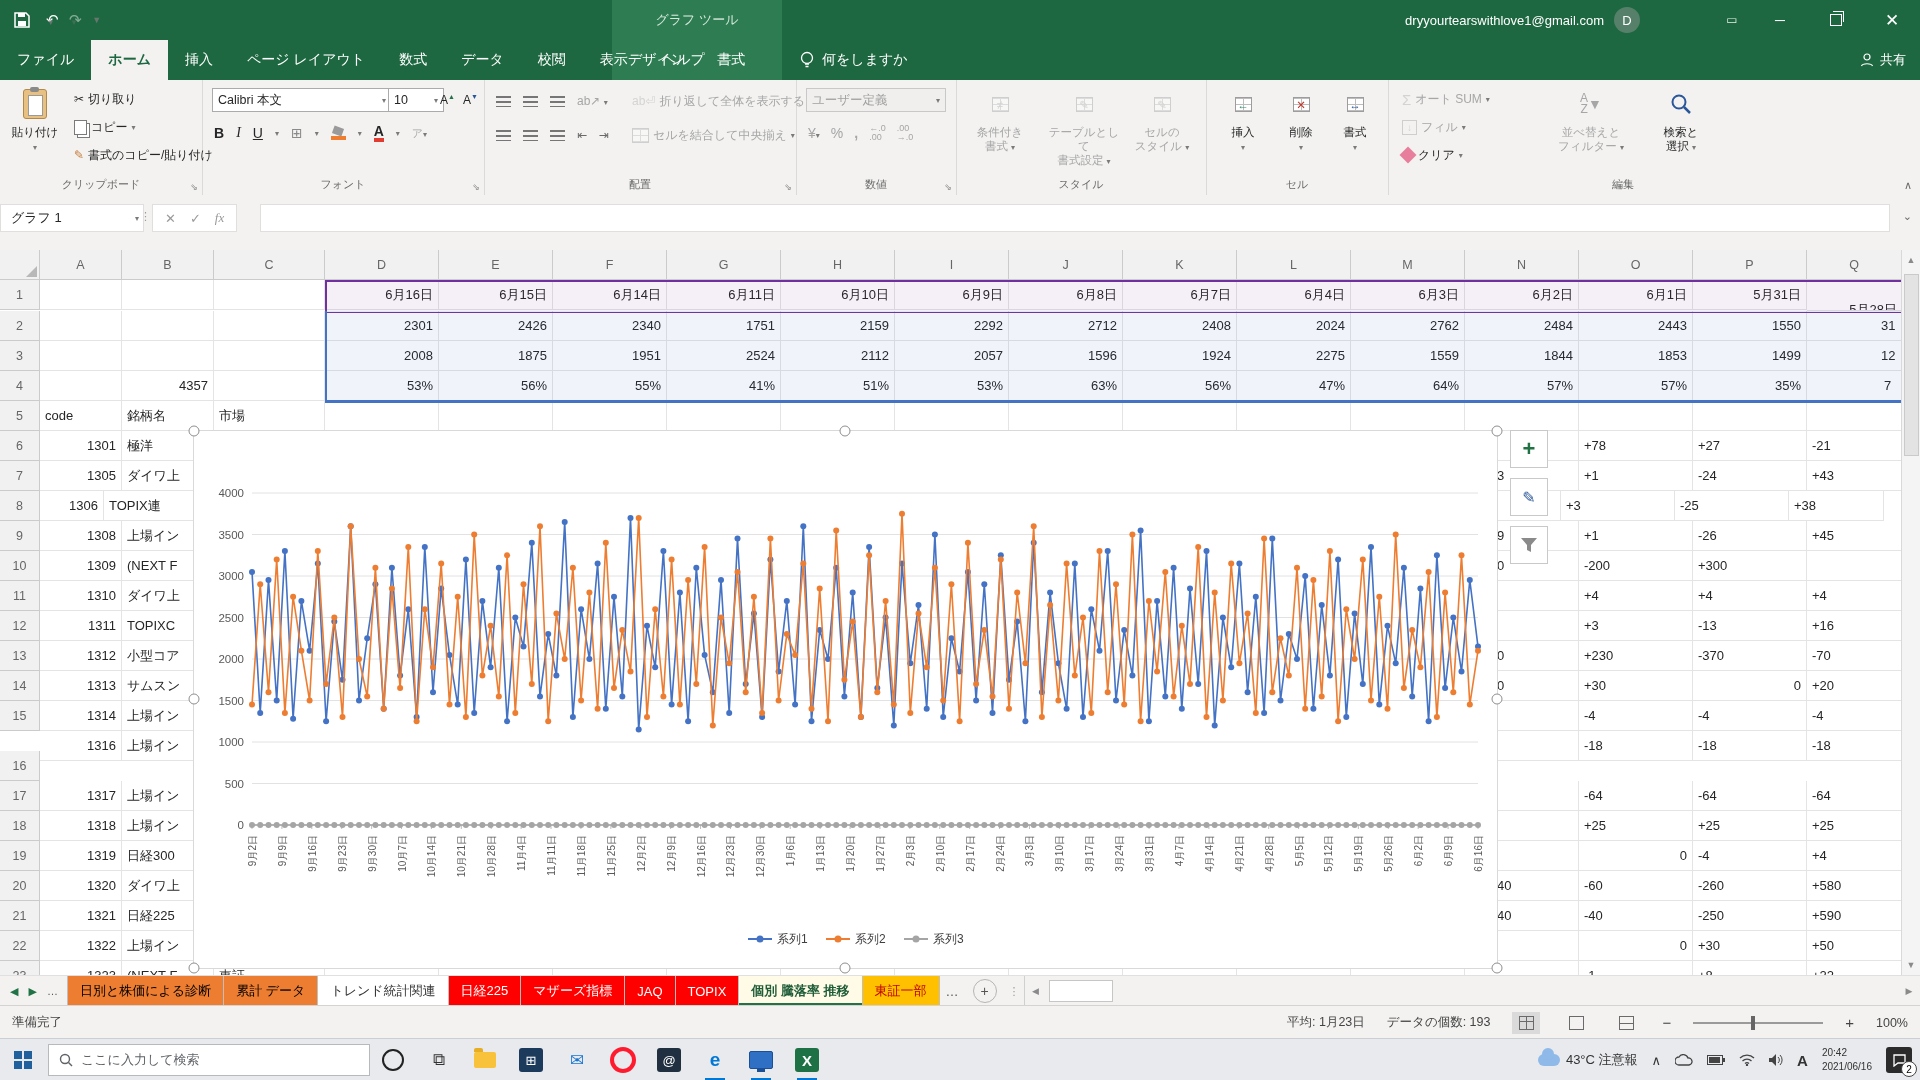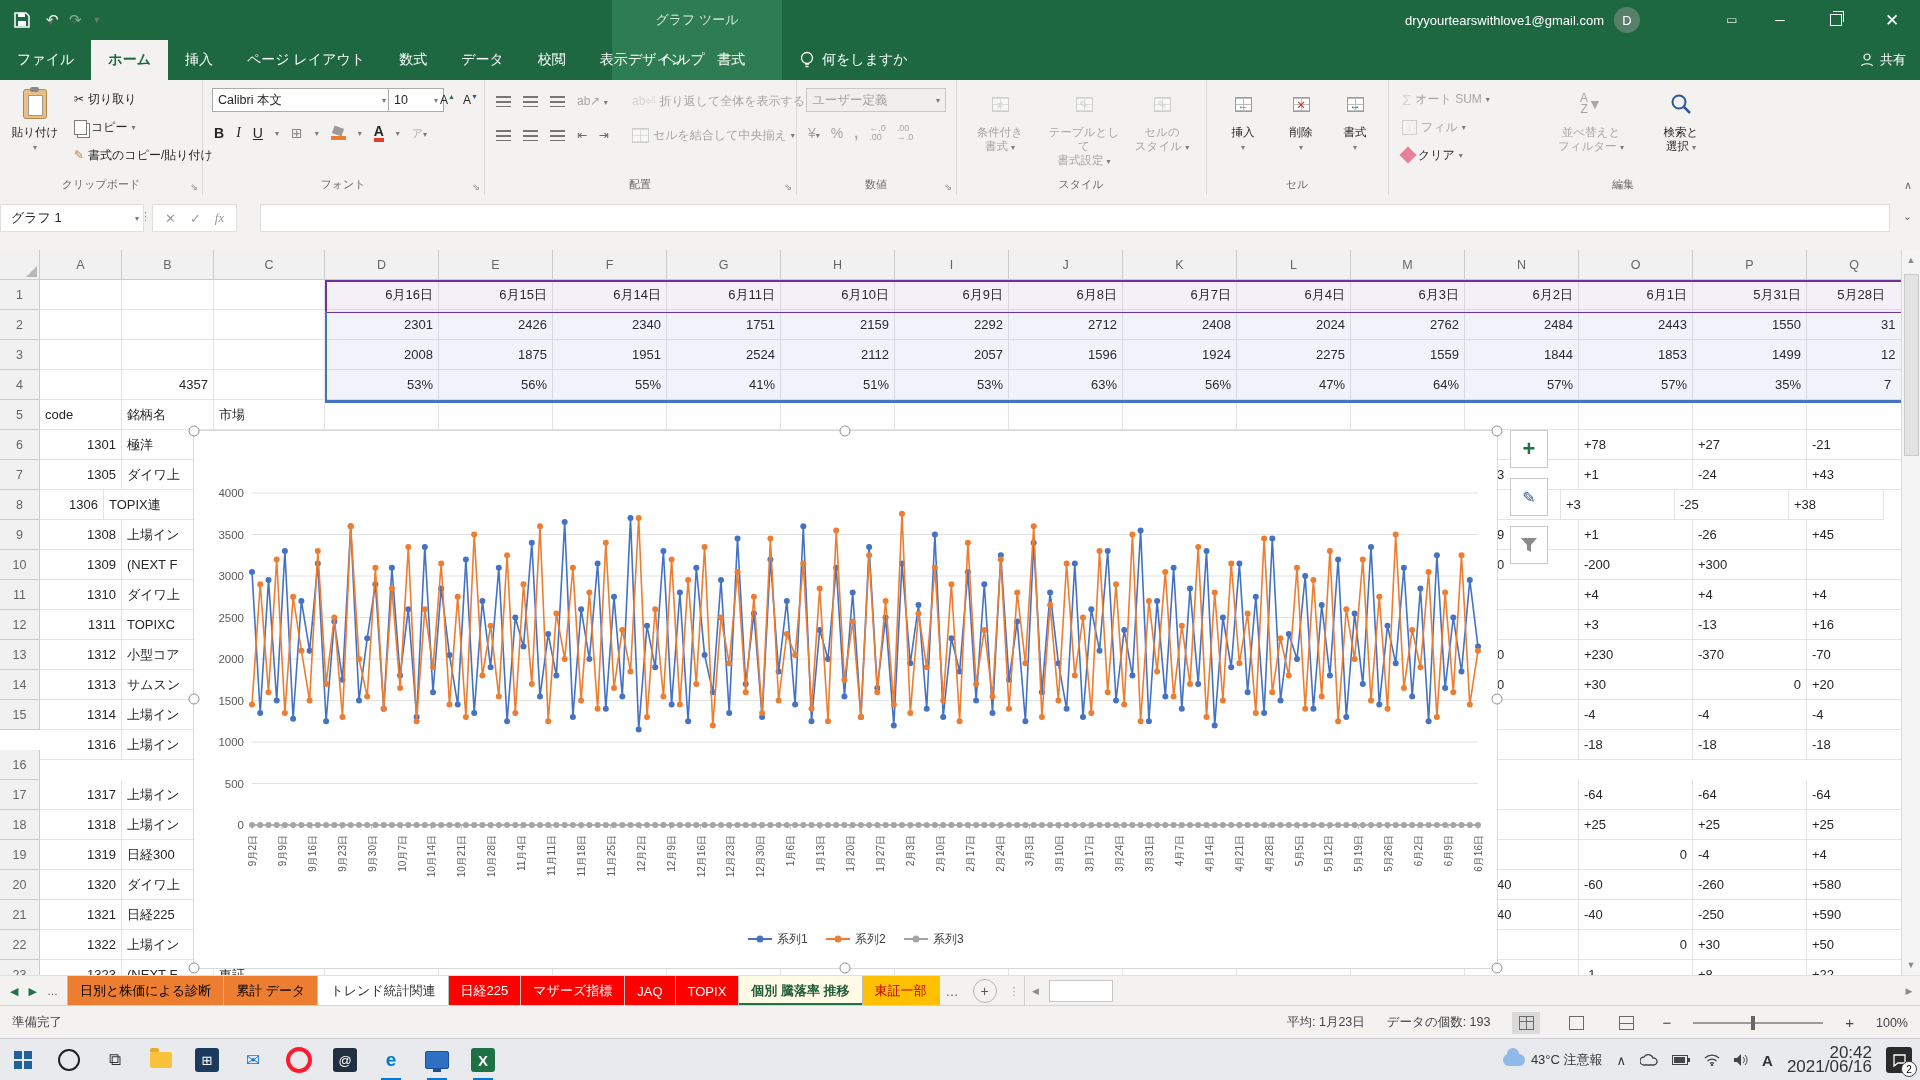--- a/index.html
+++ b/index.html
@@ -105,21 +105,21 @@
   .zslider{width:130px;height:2px;background:#9a9a9a;position:relative;}
   .zslider:before{content:"";position:absolute;left:58px;top:-6px;width:4px;height:14px;background:#666;}
   
   .taskbar{position:absolute;top:1038px;left:0;width:1920px;height:42px;background:#E8EAED;border-top:1px solid #CBCED3;display:flex;align-items:center;}
   .tbi{width:46px;height:42px;display:flex;align-items:center;justify-content:center;position:relative;}
   .tbi.run:after{content:"";position:absolute;bottom:0;left:13px;width:20px;height:3px;background:#0078D7;}
   .searchbox{width:300px;height:30px;background:#fff;border:1px solid #B6B9BE;display:flex;align-items:center;gap:8px;padding:0 10px;color:#5F6368;font-size:13px;margin-left:2px;}
   .winlogo{display:grid;grid-template-columns:8px 8px;grid-template-rows:8px 8px;gap:1.5px;transform:rotate(0deg);}
   .winlogo span{background:#20609c;}
   .tray{position:absolute;right:8px;display:flex;align-items:center;gap:14px;font-size:13px;color:#333;}
-  .clock{text-align:right;font-size:17px;line-height:14px;}
+  .clock{font-size:10px;line-height:14px;}
   .notif{width:26px;height:26px;background:#2b2b2b;border-radius:3px;position:relative;display:flex;align-items:center;justify-content:center;}
   .notif .badge{position:absolute;right:-5px;bottom:-4px;background:#fff;border:1px solid #444;border-radius:50%;width:14px;height:14px;font-size:10px;display:flex;align-items:center;justify-content:center;color:#000;}
   .folder{width:22px;height:16px;background:#F8C33A;border-radius:2px;position:relative;}
   .folder:before{content:"";position:absolute;top:-4px;left:0;width:9px;height:4px;background:#E8AE23;border-radius:2px 2px 0 0;}
   .appletter{font-weight:bold;font-size:19px;}
   .excel-ic{width:24px;height:24px;background:#1E7145;border-radius:3px;color:#fff;display:flex;align-items:center;justify-content:center;font-weight:bold;font-size:15px;}
   .darksq{width:24px;height:24px;background:#1b3a5c;border-radius:3px;color:#fff;display:flex;align-items:center;justify-content:center;font-size:13px;}
   .monitor{width:22px;height:16px;background:#2f6fc4;border:1px solid #1b4f96;border-radius:2px;position:relative;}
   .monitor:after{content:"";position:absolute;left:7px;bottom:-4px;width:8px;height:3px;background:#1b4f96;}
   .cloudy{width:22px;height:12px;background:#8fb9e8;border-radius:8px;position:relative;}
@@ -411,21 +411,21 @@
         <div class="cell ar" style="width: 114px; height: 30px;">6月11日</div>
         <div class="cell ar" style="width: 114px; height: 30px;">6月10日</div>
         <div class="cell ar" style="width: 114px; height: 30px;">6月9日</div>
         <div class="cell ar" style="width: 114px; height: 30px;">6月8日</div>
         <div class="cell ar" style="width: 114px; height: 30px;">6月7日</div>
         <div class="cell ar" style="width: 114px; height: 30px;">6月4日</div>
         <div class="cell ar" style="width: 114px; height: 30px;">6月3日</div>
         <div class="cell ar" style="width: 114px; height: 30px;">6月2日</div>
         <div class="cell ar" style="width: 114px; height: 30px;">6月1日</div>
         <div class="cell ar" style="width: 114px; height: 30px;">5月31日</div>
-        <div class="cell ar" style="width: 95px; height: 30px; padding-right: 16px;">5月28日</div>
+        <div class="cell ar" style="width: 95px; height: 16px; padding-right: 4px; margin-top: 15px;">5月28日</div>
       </div>
       <div class="srow">
         <div class="hc" style="width: 40px; height: 30px;">2</div>
         <div class="cell " style="width: 82px; height: 30px;"></div>
         <div class="cell " style="width: 92px; height: 30px;"></div>
         <div class="cell " style="width: 111px; height: 30px;"></div>
         <div class="cell ar" style="width: 114px; height: 30px;">2301</div>
         <div class="cell ar" style="width: 114px; height: 30px;">2426</div>
         <div class="cell ar" style="width: 114px; height: 30px;">2340</div>
         <div class="cell ar" style="width: 114px; height: 30px;">1751</div>
@@ -1509,20 +1509,27 @@
 
 <div class="taskbar">
   <div class="tbi">
       <span class="winlogo">
         <span></span>
         <span></span>
         <span></span>
         <span></span>
       </span>
     </div>
+  <div class="searchbox">
+    <svg width="14" height="14" viewBox="0 0 14 14">
+        <circle cx="6" cy="6" r="4.5" fill="none" stroke="#5F6368" stroke-width="1.4"></circle>
+        <line x1="9.5" y1="9.5" x2="13" y2="13" stroke="#5F6368" stroke-width="1.4"></line>
+      </svg>
+    <span>ここに入力して検索</span>
+  </div>
   <div class="tbi">
       <span style="width:18px;height:18px;border:2.5px solid #222;border-radius:50%;display:inline-block;"></span>
     </div>
   <div class="tbi">
       <span style="font-size:17px;color:#333;">⧉</span>
     </div>
   <div class="tbi">
       <span class="folder"></span>
     </div>
   <div class="tbi">

